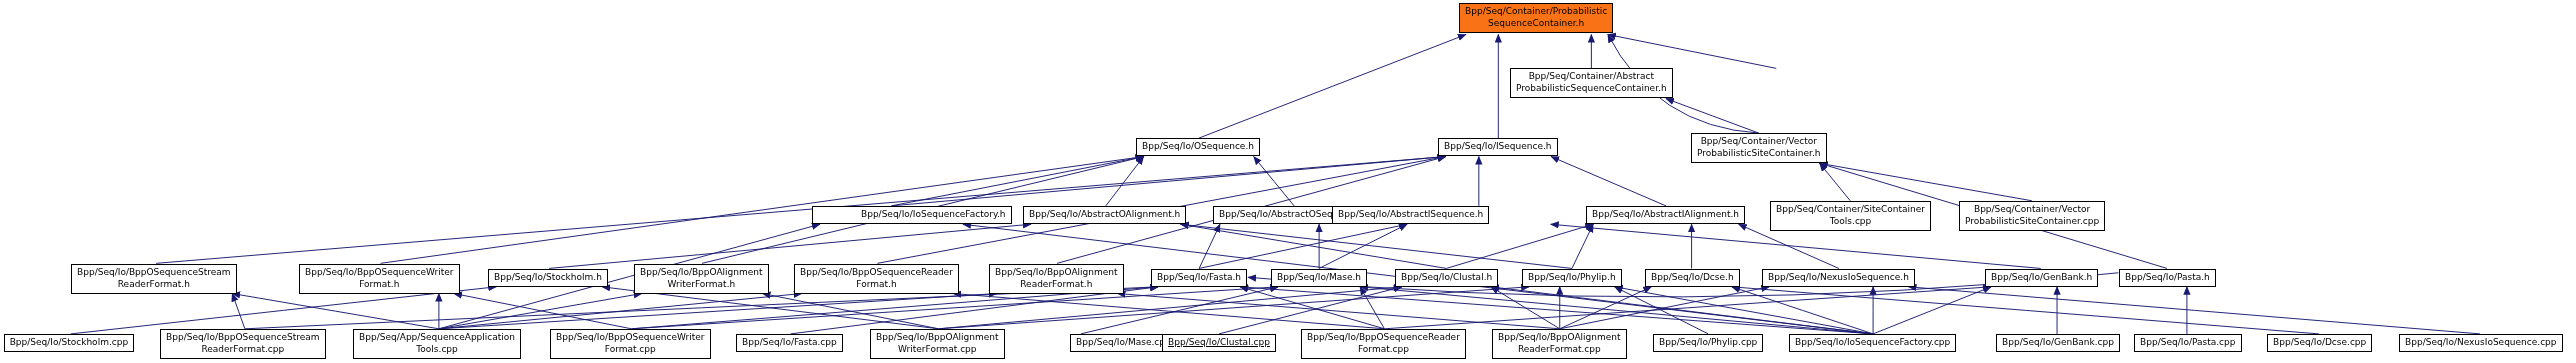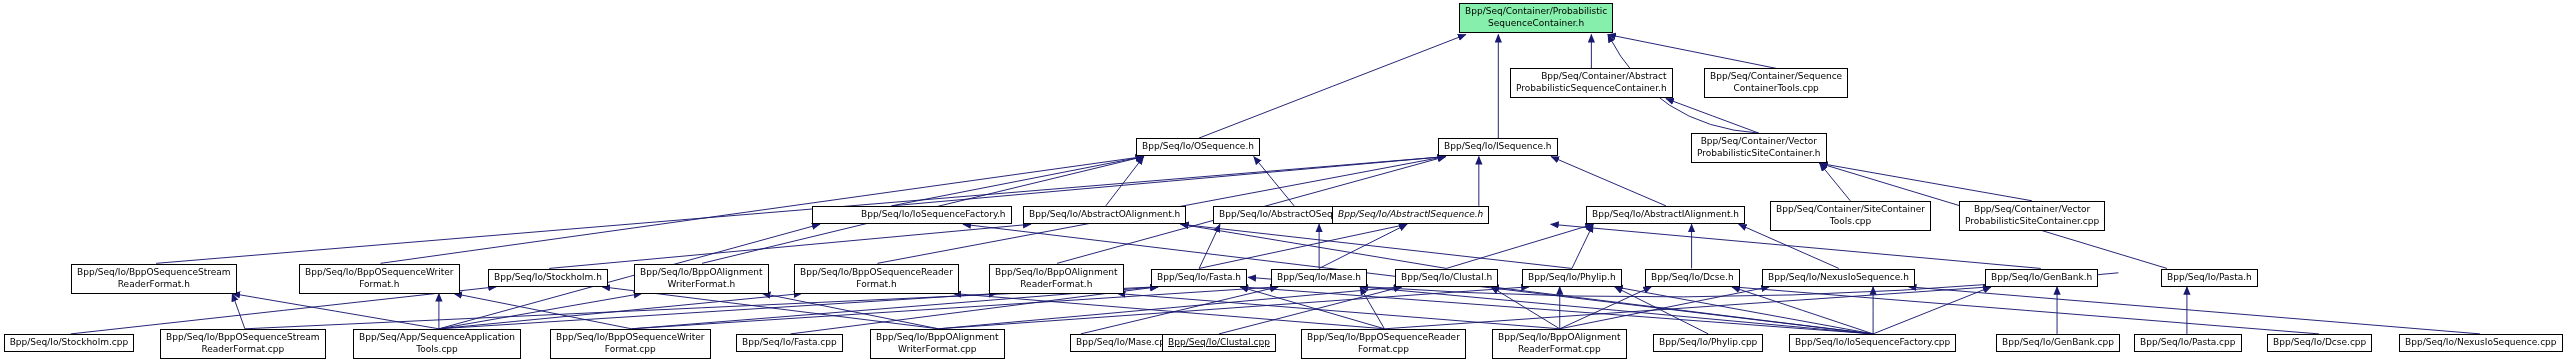--- a/index.html
+++ b/index.html
@@ -112,37 +112,35 @@
       <path d="M2572.78125,459 Q2475.6796875,426.625 2378.578125,394.25" class="edge" stroke="#191970" marker-end="url(#arrow)"></path>
       <path d="M3407.171875,459 Q3014.34375,426.625 2621.515625,394.25" class="edge" stroke="#191970" marker-end="url(#arrow)"></path>
       <path d="M2142.046875,452 Q2286.0234375,423.125 2430,394.25" class="edge" stroke="#191970" marker-end="url(#arrow)"></path>
       <path d="M2572.78125,459 Q2572.78125,426.625 2572.78125,394.25" class="edge" stroke="#191970" marker-end="url(#arrow)"></path>
       <path d="M2825.6953125,459 Q2825.6953125,426.625 2825.6953125,394.25" class="edge" stroke="#191970" marker-end="url(#arrow)"></path>
       <path d="M1901.078125,452 Q2318.0390625,423.125 2735,394.25" class="edge" stroke="#191970" marker-end="url(#arrow)"></path>
       <path d="M2572.78125,459 Q2653.890625,426.625 2735,394.25" class="edge" stroke="#191970" marker-end="url(#arrow)"></path>
       <path d="M3004.203125,459 Q3004.203125,426.625 3004.203125,394.25" class="edge" stroke="#191970" marker-end="url(#arrow)"></path>
     </svg>
 
-  <div class="node root" style="left: 1459px; top: 2.9px; background: #86efac;">Bpp/Seq/Container/Probabilistic
+  <div class="node root" style="left: 1459px; top: 2.9px; background: #f97316;">Bpp/Seq/Container/Probabilistic
 SequenceContainer.h</div>
 
-  <div class="node" style="left:1510px;top:68px;text-align:right;">Bpp/Seq/Container/Abstract
+  <div class="node" style="left:1510px;top:68px;">Bpp/Seq/Container/Abstract
 ProbabilisticSequenceContainer.h</div>
-  <div class="node" style="left:1704px;top:68px;">Bpp/Seq/Container/Sequence
-ContainerTools.cpp</div>
 
   <div class="node" style="left:1136px;top:138px;">Bpp/Seq/Io/OSequence.h</div>
   <div class="node" style="left:1438px;top:138px;">Bpp/Seq/Io/ISequence.h</div>
   <div class="node" style="left:1691px;top:133px;">Bpp/Seq/Container/Vector
 ProbabilisticSiteContainer.h</div>
 
   <div class="node" style="left:812px;top:206px;padding-left:48px;">Bpp/Seq/Io/IoSequenceFactory.h</div>
   <div class="node" style="left:1023px;top:206px;">Bpp/Seq/Io/AbstractOAlignment.h</div>
   <div class="node" style="left:1213px;top:206px;">Bpp/Seq/Io/AbstractOSequence.h</div>
-  <div class="node" style="left:1332px;top:206px;font-style:italic;">Bpp/Seq/Io/AbstractISequence.h</div>
+  <div class="node" style="left:1332px;top:206px;">Bpp/Seq/Io/AbstractISequence.h</div>
   <div class="node" style="left:1586px;top:206px;">Bpp/Seq/Io/AbstractIAlignment.h</div>
   <div class="node" style="left:1770px;top:201px;">Bpp/Seq/Container/SiteContainer
 Tools.cpp</div>
   <div class="node" style="left:1959px;top:201px;">Bpp/Seq/Container/Vector
 ProbabilisticSiteContainer.cpp</div>
 
   <div class="node" style="left:71px;top:264px;">Bpp/Seq/Io/BppOSequenceStream
 ReaderFormat.h</div>
   <div class="node" style="left:299px;top:264px;">Bpp/Seq/Io/BppOSequenceWriter
 Format.h</div>
@@ -153,21 +151,21 @@
 Format.h</div>
   <div class="node" style="left:989px;top:264px;">Bpp/Seq/Io/BppOAlignment
 ReaderFormat.h</div>
   <div class="node" style="left:1151px;top:269px;">Bpp/Seq/Io/Fasta.h</div>
   <div class="node" style="left:1271px;top:269px;">Bpp/Seq/Io/Mase.h</div>
   <div class="node" style="left:1395px;top:269px;">Bpp/Seq/Io/Clustal.h</div>
   <div class="node" style="left:1522px;top:269px;">Bpp/Seq/Io/Phylip.h</div>
   <div class="node" style="left:1645px;top:269px;">Bpp/Seq/Io/Dcse.h</div>
   <div class="node" style="left:1762px;top:269px;">Bpp/Seq/Io/NexusIoSequence.h</div>
   <div class="node" style="left:1985px;top:269px;">Bpp/Seq/Io/GenBank.h</div>
-  <div class="node" style="left:2119px;top:269px;margin-left:42px;">Bpp/Seq/Io/Pasta.h</div>
+  <div class="node" style="left:2119px;top:269px;">Bpp/Seq/Io/Pasta.h</div>
 
   <div class="node" style="left:3.6px;top:334px;">Bpp/Seq/Io/Stockholm.cpp</div>
   <div class="node" style="left:160px;top:329px;">Bpp/Seq/Io/BppOSequenceStream
 ReaderFormat.cpp</div>
   <div class="node" style="left:353px;top:329px;">Bpp/Seq/App/SequenceApplication
 Tools.cpp</div>
   <div class="node" style="left:550px;top:329px;">Bpp/Seq/Io/BppOSequenceWriter
 Format.cpp</div>
   <div class="node" style="left:736px;top:334px;">Bpp/Seq/Io/Fasta.cpp</div>
   <div class="node" style="left:870px;top:329px;">Bpp/Seq/Io/BppOAlignment

